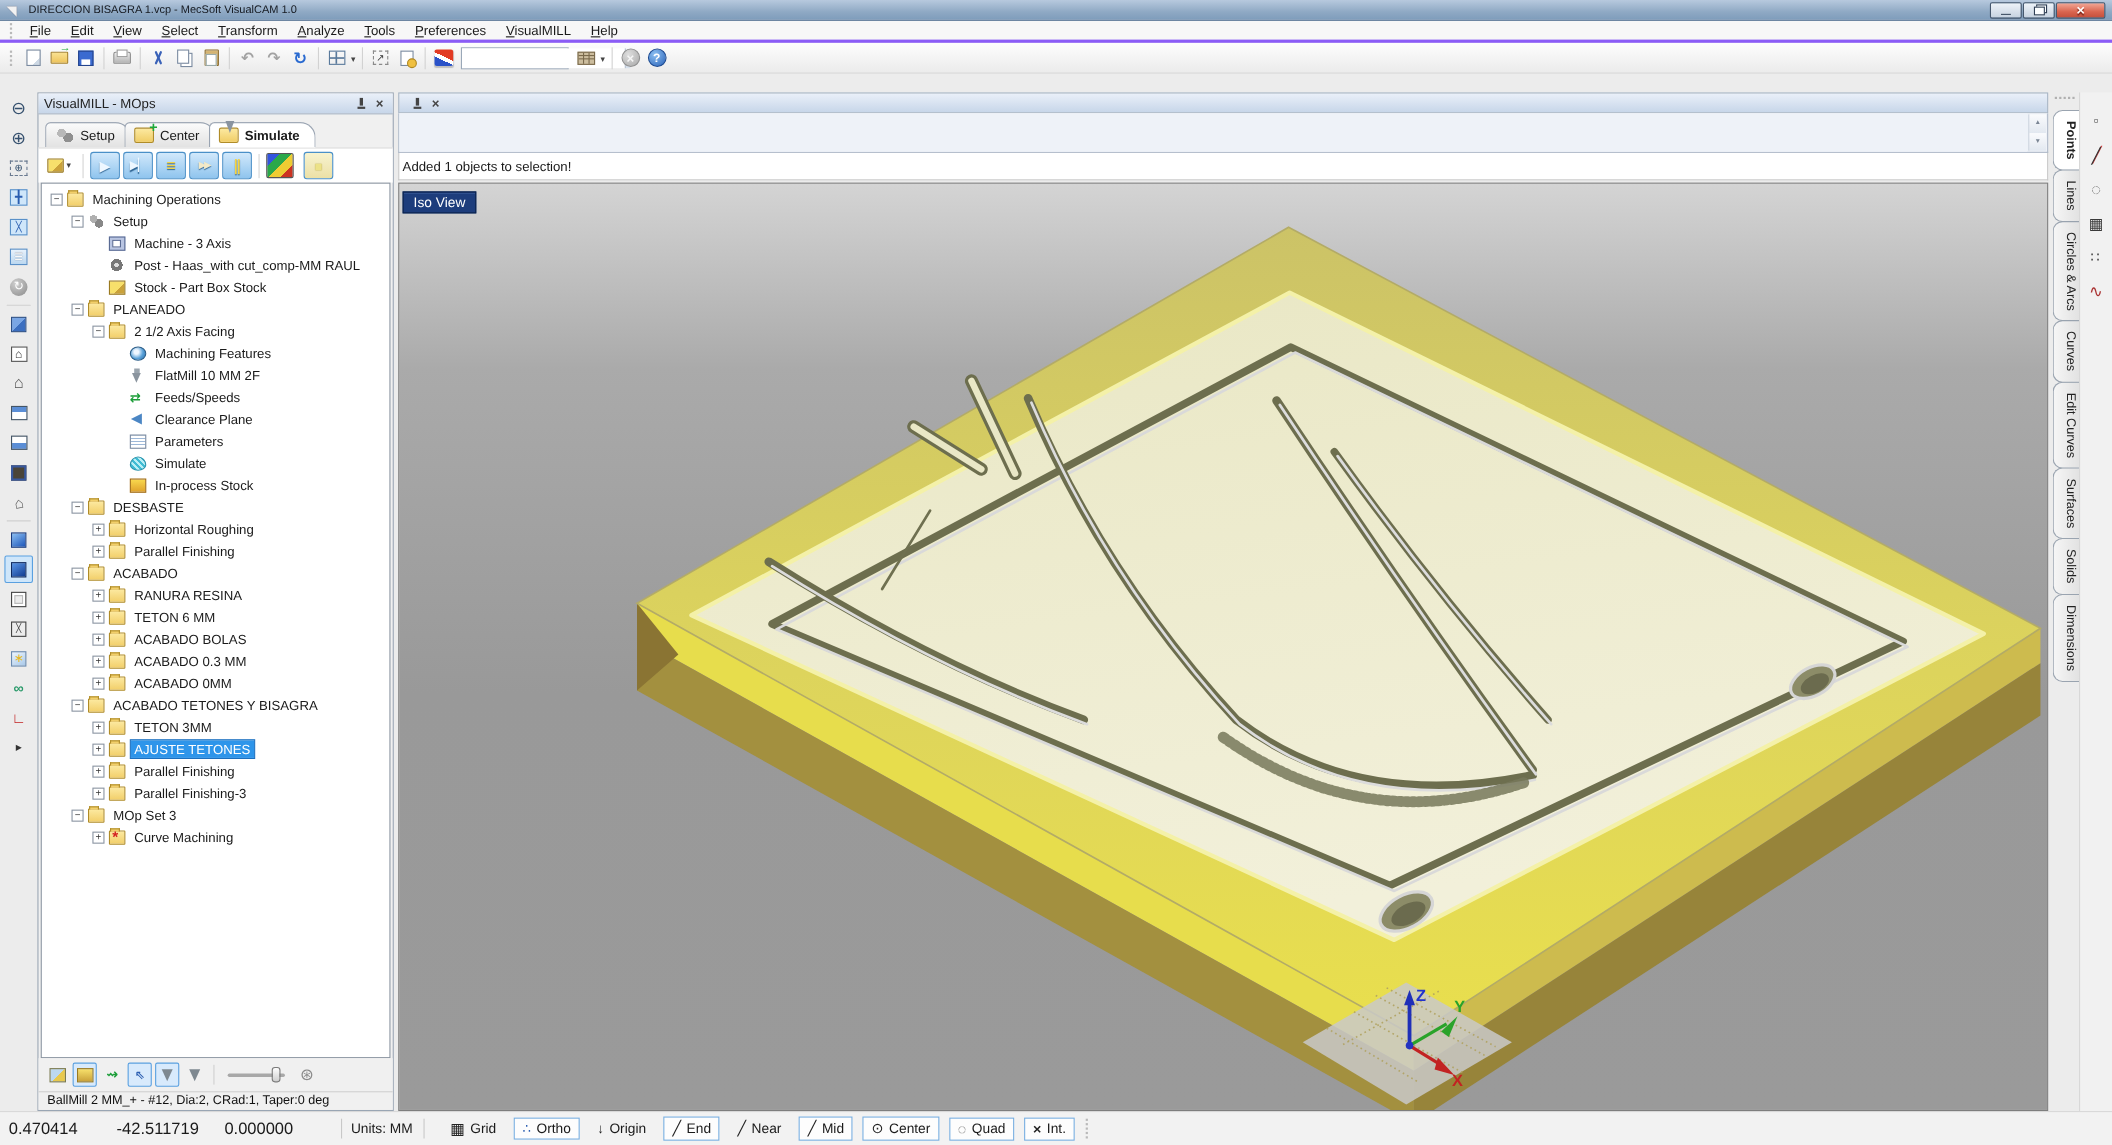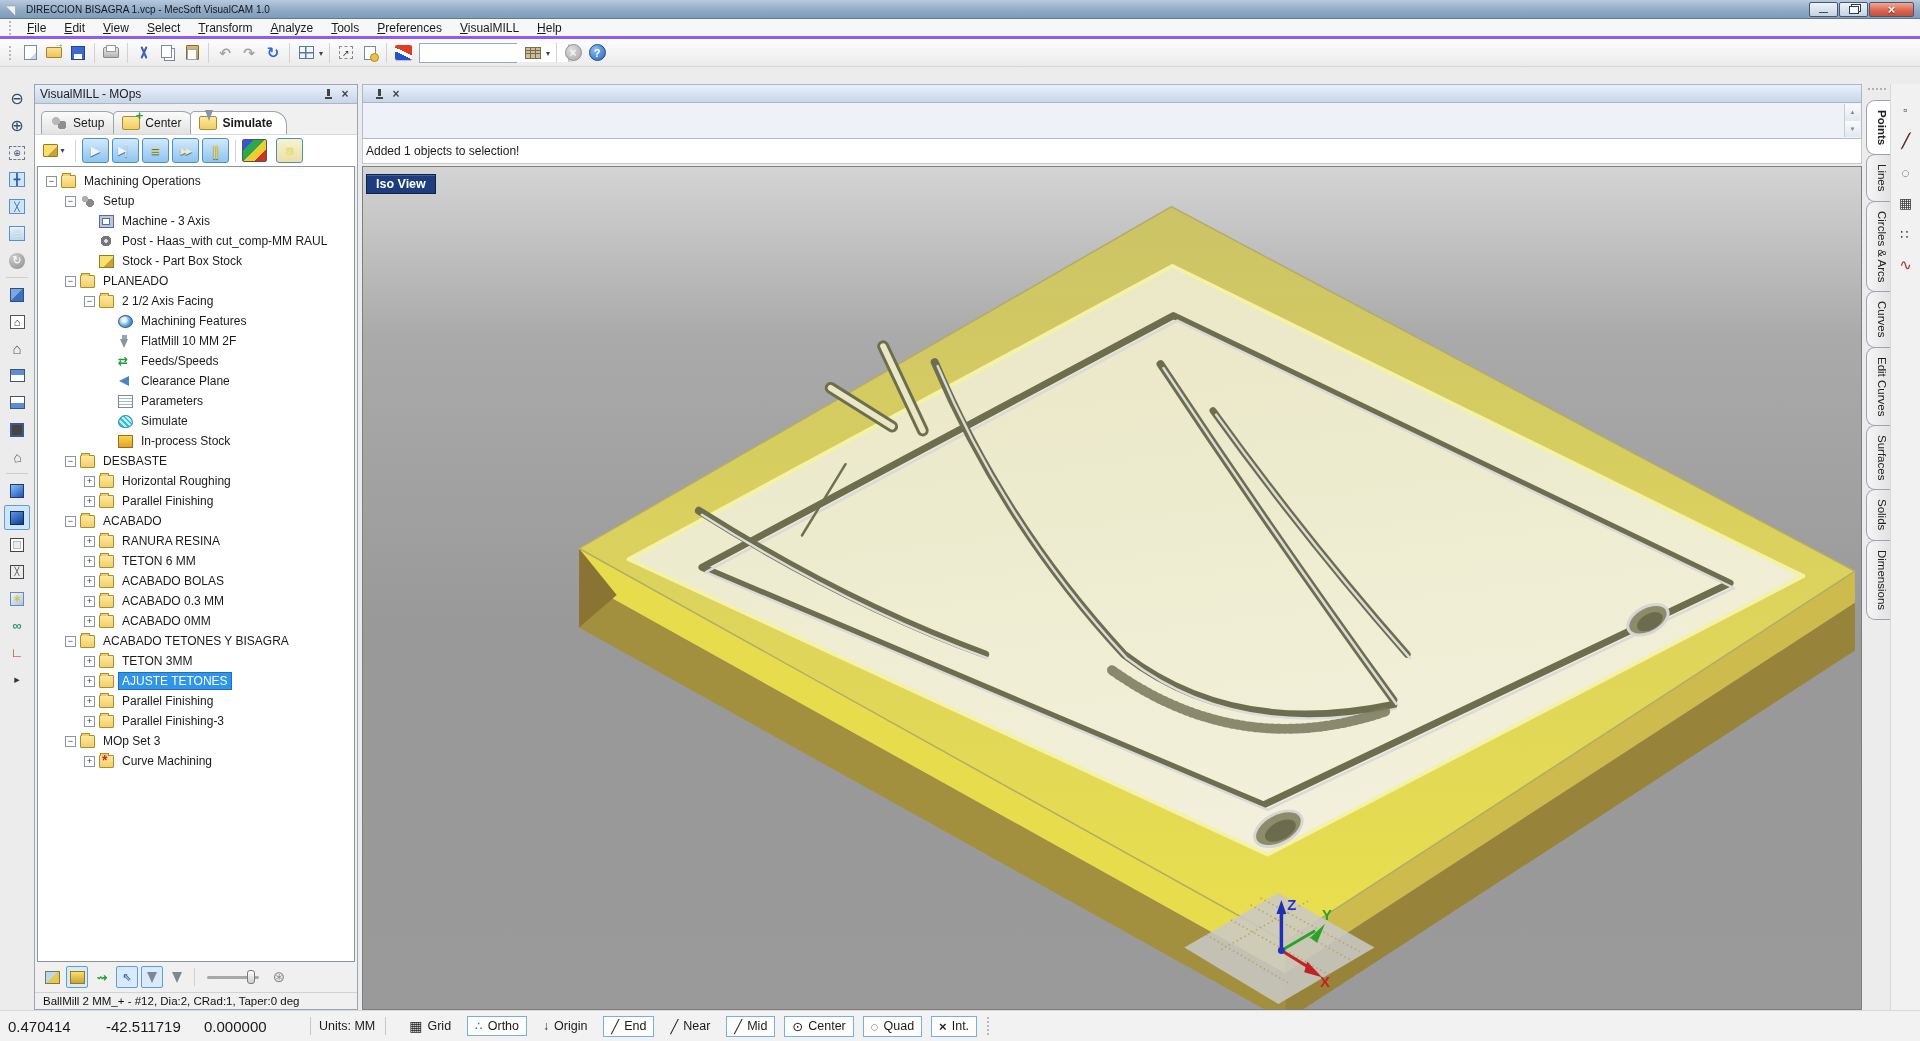--- a/index.html
+++ b/index.html
@@ -186,21 +186,21 @@
   
   .center{width:1500px;margin-left:4px;display:flex;flex-direction:column}
   .cmd-hdr{height:19px;background:linear-gradient(#eaf0f9,#c7d6e9);border:1px solid #a8b6c6;display:flex;align-items:center;padding:0 6px;flex:none;color:#33455c}
   .cmd-hdr .ht{flex:1}
   .cmd-input-wrap{height:36px;background:#eef2f8;border:1px solid #b0bac8;border-top:none;position:relative;flex:none}
   .cmd-input{width:calc(100% - 18px);height:100%;border:none;outline:none;background:#eef2f8;padding:2px 6px;font-size:12px}
   .cmd-spin{position:absolute;right:1px;top:1px;width:16px;height:calc(100% - 2px);display:flex;flex-direction:column;border-left:1px solid #c4ccd8}
   .spin-btn{flex:1;display:flex;align-items:center;justify-content:center;font-size:6px;color:#7a8594;background:linear-gradient(#fafbfd,#e2e8f0)}
   .cmd-msg{height:19px;background:#fff;border:1px solid #c8c8c8;border-top:none;display:flex;align-items:center;padding:12px 3px;flex:none}
   .viewport{flex:1;margin-top:2px;border:1px solid #7e7e7e;background:linear-gradient(180deg,#d4d4d4 0%,#aaaaaa 20%,#999999 55%,#9a9a9a 100%);position:relative;overflow:hidden}
-  .iso-badge{position:absolute;left:3px;top:7px;background:#1d3d7c;border:1px solid #0c234d;box-shadow:inset 0 1px 0 #42659f;color:#fff;font-weight:bold;font-size:12.5px;padding:2px 9px;z-index:3}
+  .iso-badge{position:absolute;left:3px;top:7px;background:#1d3d7c;border:1px solid #0c234d;box-shadow:inset 0 1px 0 #42659f;color:#fff;font-weight:normal;font-size:12.5px;padding:2px 9px;z-index:3}
   .vp-svg{position:absolute;left:0;top:0;width:100%;height:100%}
 
   
   .right-dock{width:56px;margin-left:2px;display:flex}
   .rtabs{width:26px;display:flex;flex-direction:column;align-items:flex-end;padding-top:2px}
   .rgrip{width:18px;height:8px;border-top:2px dotted #b0b0b0;margin:2px 4px 4px 0}
   .rtab{writing-mode:vertical-rl;padding:9px 2px;border:1px solid #9aa4b0;border-right:none;border-radius:9px 0 0 9px;background:linear-gradient(90deg,#f6f6f6,#e2e2e2);margin-bottom:-1px;font-size:11.5px;color:#222;width:24px;text-align:center}
   .rtab.active{background:#fff;font-weight:bold;z-index:2}
   .rtools{flex:1;background:#f1f1f1;border-left:1px solid #d8d8d8;display:flex;flex-direction:column;align-items:center;gap:7px;padding-top:14px}
   .rtool{width:24px;height:24px;display:flex;align-items:center;justify-content:center;color:#3a3a3a}

